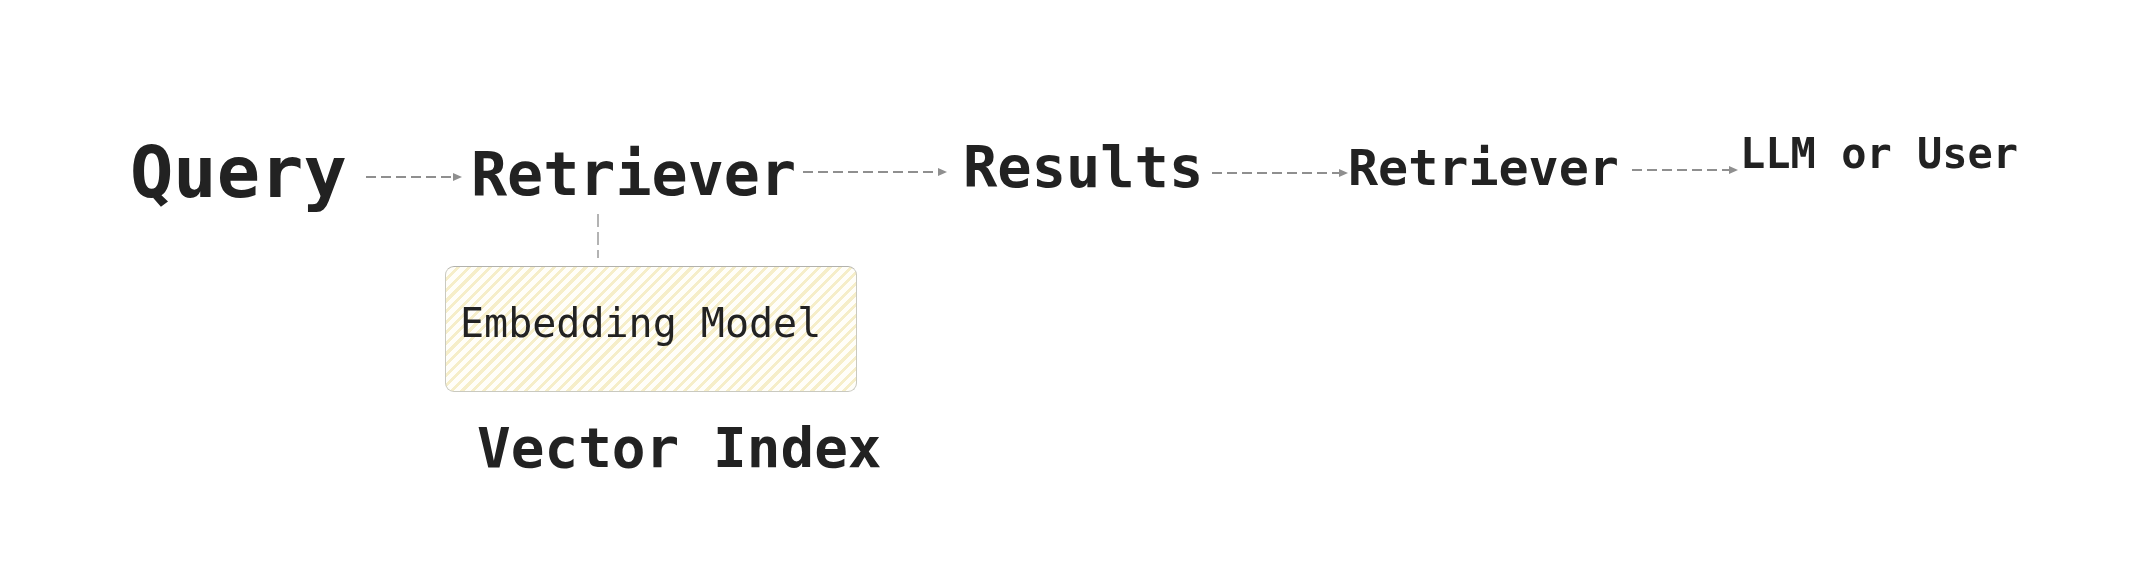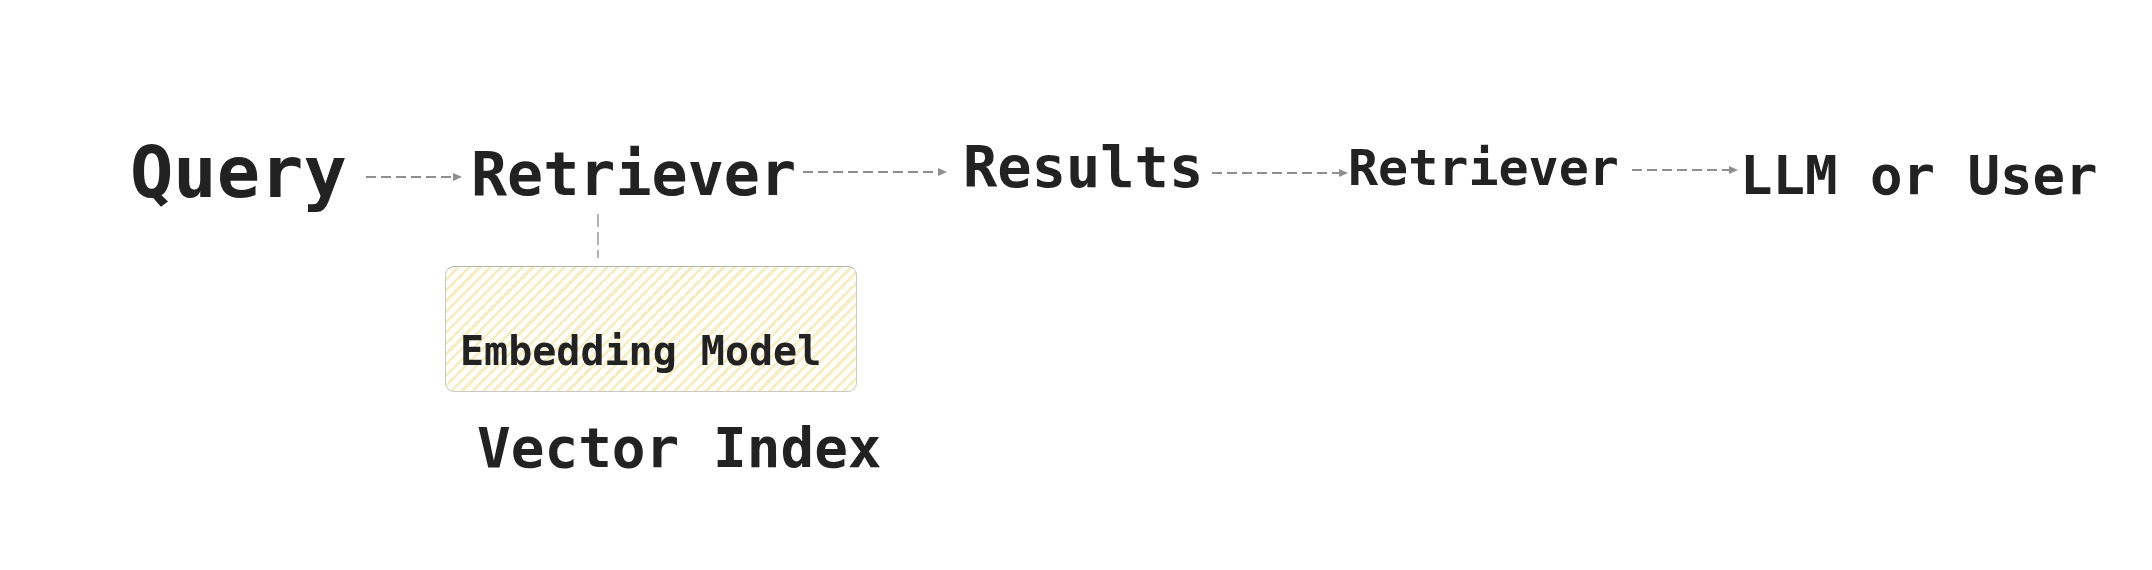--- a/index.html
+++ b/index.html
@@ -24,21 +24,21 @@
     position:absolute;
     font-weight:700;
     line-height:1;
     white-space:nowrap;
     color:var(--text);
   }
   .n-query     {left:130px; top:136px; font-size:72px;}
   .n-retriever {left:471px; top:144px; font-size:60px;}
   .n-results   {left:963px; top:139px; font-size:57px;}
   .n-reranking {left:1348px;top:143px; font-size:50px;}
-  .n-llm       {left:1740px;top:149px; font-size:54px;}
+  .n-llm       {left:1740px;top:133px; font-size:42px;}
 
   .hline{
     position:absolute;height:1.5px;
     background:repeating-linear-gradient(90deg, var(--connector) 0 10px, transparent 10px 15px);
   }
   .l1{left:366px; top:176px; width:88px;}
   .l2{left:803px; top:171px; width:136px;}
   .l3{left:1212px;top:172px; width:128px;}
   .l4{left:1632px;top:169px; width:98px;}
 
@@ -67,22 +67,22 @@
     border-top-color:#b2b2ad;
     border-radius:9px;
     background:
       repeating-linear-gradient(135deg,
         var(--box_hatch) 0 3px,
         rgba(255,255,255,0) 3px 7.5px),
       var(--box_bg);
   }
   .embedding-label{
     position:absolute;
-    left:460px;top:331px;
-    font-size:40px;font-weight:700;line-height:1;white-space:nowrap;
+    left:460px;top:303px;
+    font-size:40px;font-weight:400;line-height:1;white-space:nowrap;
   }
   .caption{
     position:absolute;
     left:477px;top:420px;
     font-size:56px;font-weight:700;line-height:1;white-space:nowrap;
   }
 </style>
 </head>
 <body>
 

